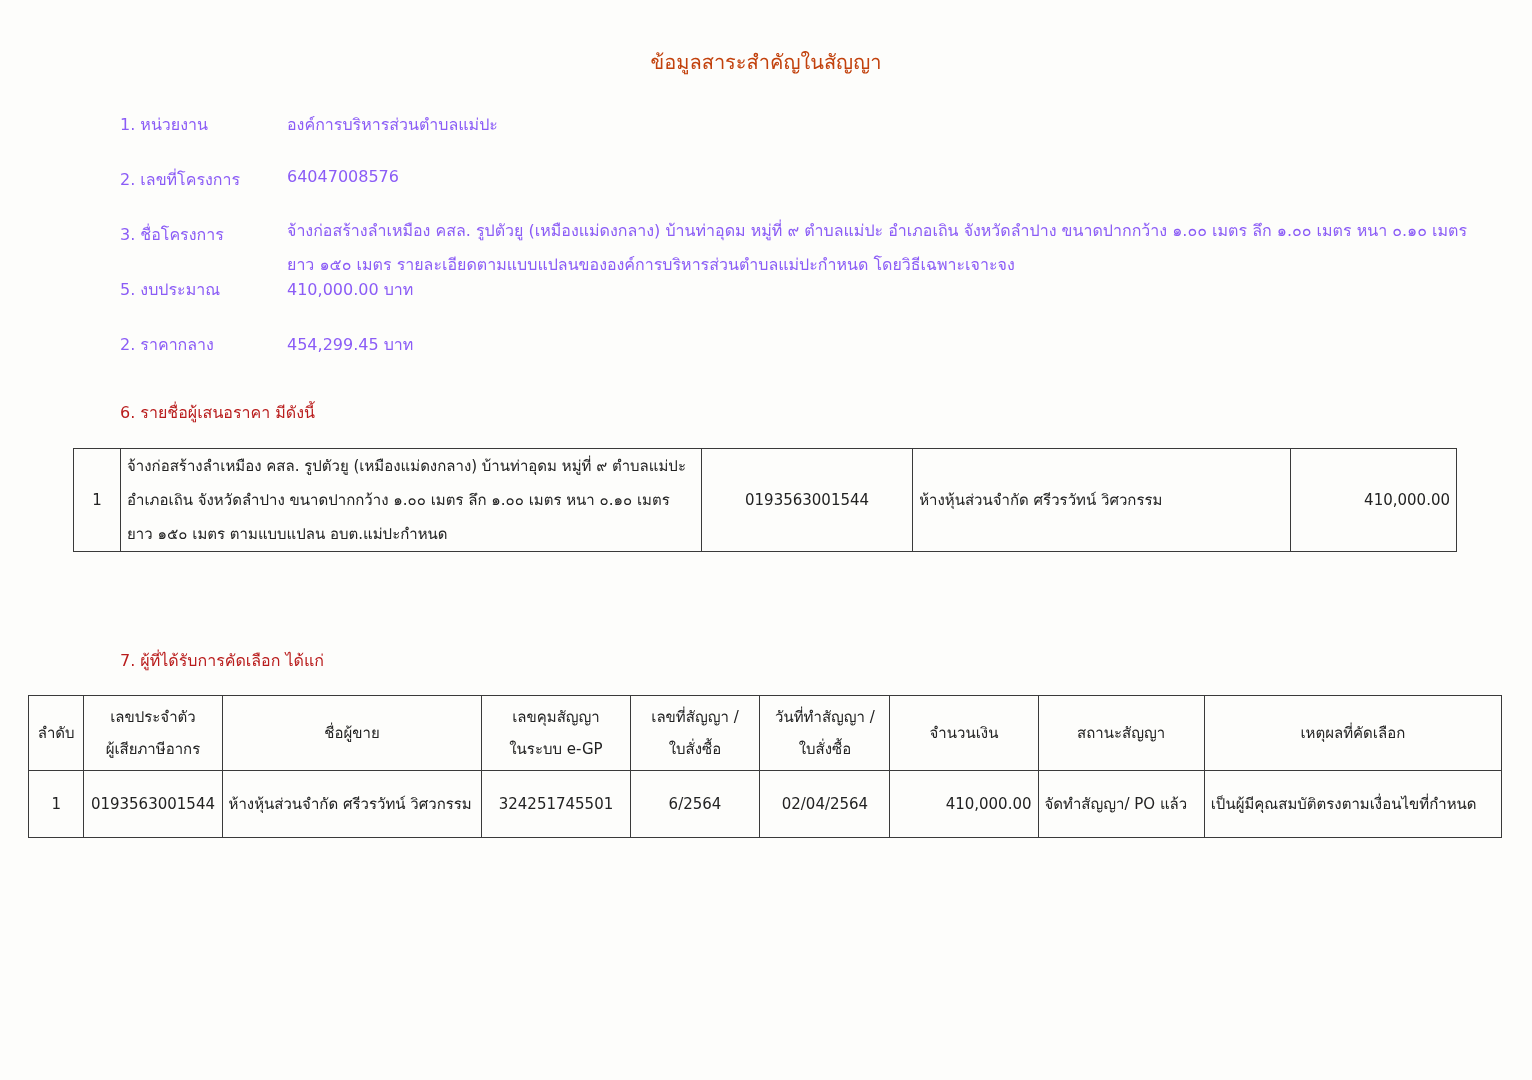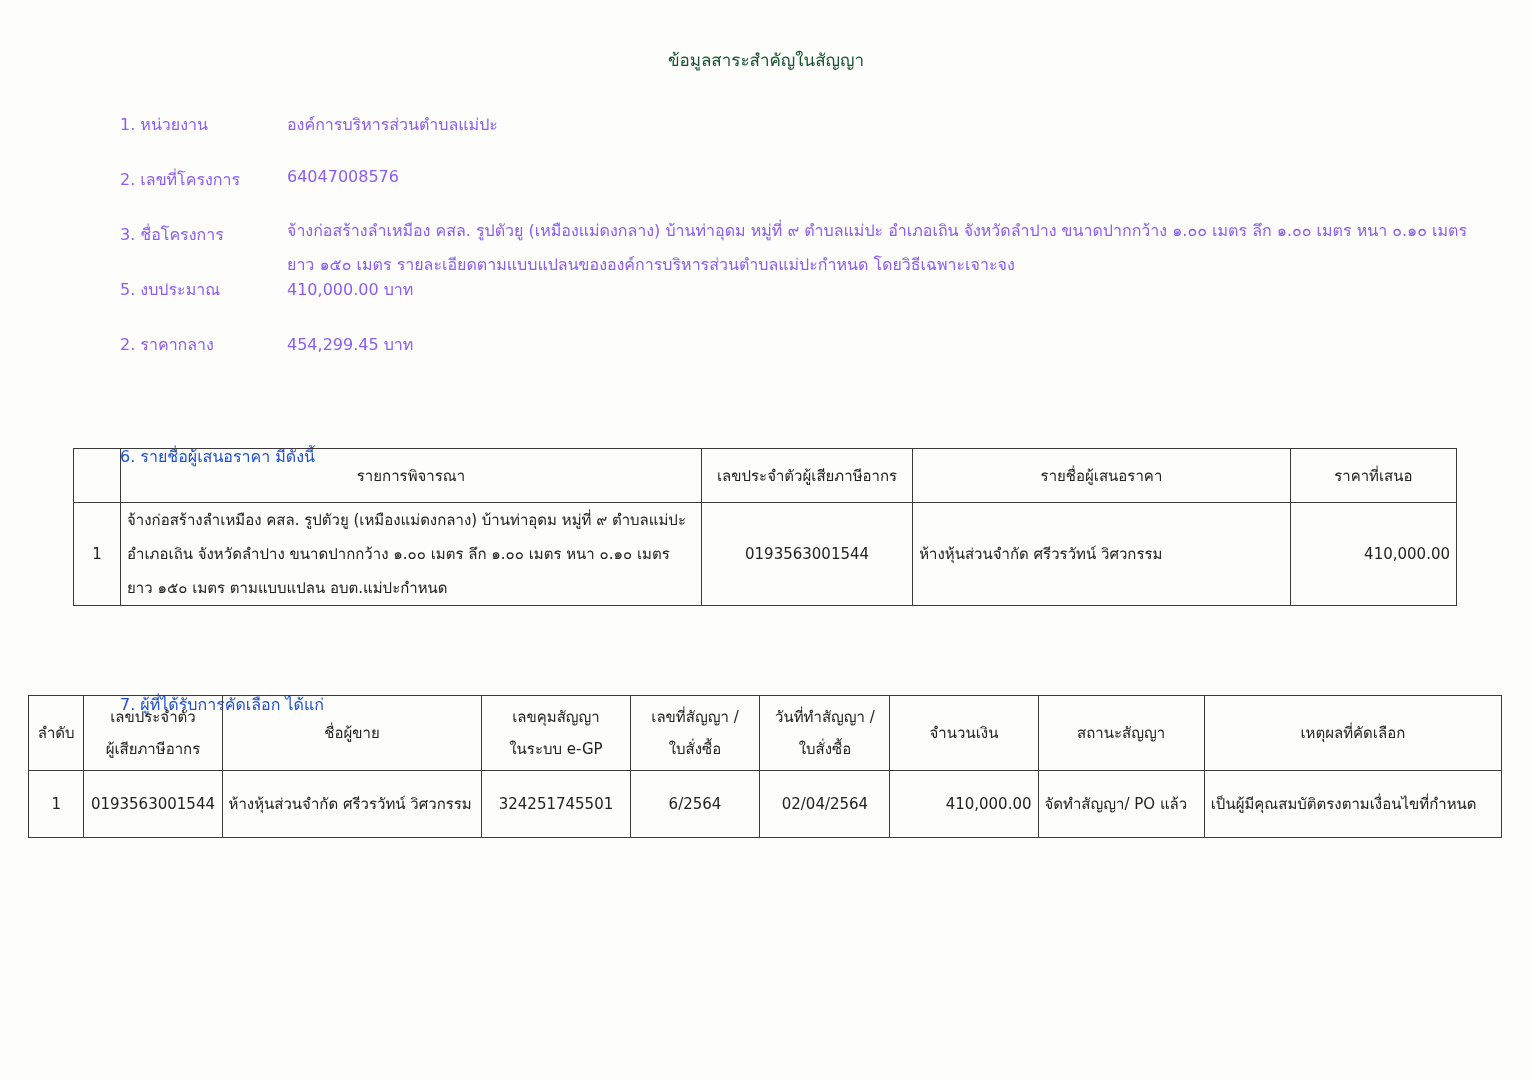--- a/index.html
+++ b/index.html
@@ -2,27 +2,27 @@
 <html><head>
 <meta charset="utf-8">
 <style>
   html, body { margin: 0; padding: 0; }
   body {
     width: 1532px; height: 1080px; background: #fdfdfb; position: relative; overflow: hidden;
     font-family: "DejaVu Sans", "Liberation Sans", sans-serif; color: #1d1d1d;
   }
   .title {
     position: absolute; top: 46px; left: 0; width: 1532px; text-align: center;
-    font-size: 17px; color: #14532d;
+    font-size: 20px; color: #c2410c;
   }
   .field { position: absolute; font-size: 16px; color: #8b5cf6; }
   .flabel { position: absolute; left: 120px; white-space: nowrap; }
   .fvalue { position: absolute; left: 287px; white-space: nowrap; }
   .fvalue.wrap { white-space: normal; width: 1200px; line-height: 34px; }
-  .section-title { position: absolute; left: 120px; font-size: 16px; color: #1d4ed8; white-space: nowrap; margin-top: 44px; }
+  .section-title { position: absolute; left: 120px; font-size: 16px; color: #b91c1c; white-space: nowrap; }
 
   table { border-collapse: collapse; position: absolute; font-size: 15px; color: #222; }
   td, th { border: 1.5px solid #3a3a3a; font-weight: normal; padding: 0 6px; }
 
   #bids { left: 73px; top: 448px; width: 1384px; }
   #bids th { height: 53px; text-align: center; }
   #bids td { height: 99px; }
   #bids .c-no { width: 34px; text-align: center; }
   #bids .c-item { width: 567px; line-height: 34px; text-align: left; }
   #bids .c-tax { width: 198px; text-align: center; }
@@ -65,27 +65,20 @@
 </div>
 <div>
   <span class="field flabel" style="top:332px">2. ราคากลาง</span>
   <span class="field fvalue" style="top:332px">454,299.45 บาท</span>
 </div>
 
 <div class="section-title" style="top:400px">6. รายชื่อผู้เสนอราคา มีดังนี้</div>
 
 <table id="bids">
   <tbody>
-      <tr>
-    <th class="c-no"></th>
-    <th class="c-item" style="text-align:center">รายการพิจารณา</th>
-    <th class="c-tax">เลขประจำตัวผู้เสียภาษีอากร</th>
-    <th class="c-name" style="text-align:center">รายชื่อผู้เสนอราคา</th>
-    <th class="c-price" style="text-align:center">ราคาที่เสนอ</th>
-  </tr>
   <tr>
     <td class="c-no">1</td>
     <td class="c-item">จ้างก่อสร้างลำเหมือง คสล. รูปตัวยู (เหมืองแม่ดงกลาง) บ้านท่าอุดม หมู่ที่ ๙ ตำบลแม่ปะ อำเภอเถิน จังหวัดลำปาง ขนาดปากกว้าง ๑.๐๐ เมตร ลึก ๑.๐๐ เมตร หนา ๐.๑๐ เมตร ยาว ๑๕๐ เมตร ตามแบบแปลน อบต.แม่ปะกำหนด</td>
     <td class="c-tax">0193563001544</td>
     <td class="c-name">ห้างหุ้นส่วนจำกัด ศรีวรวัทน์ วิศวกรรม</td>
     <td class="c-price">410,000.00</td>
   </tr>
 </tbody>
   </table>
 

